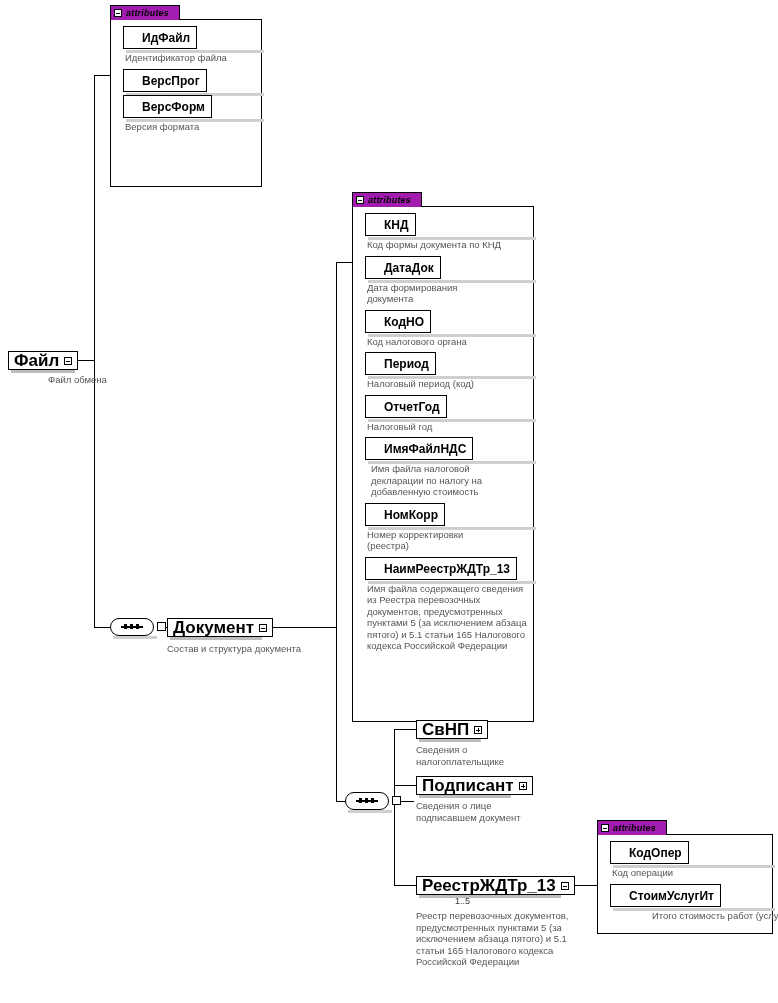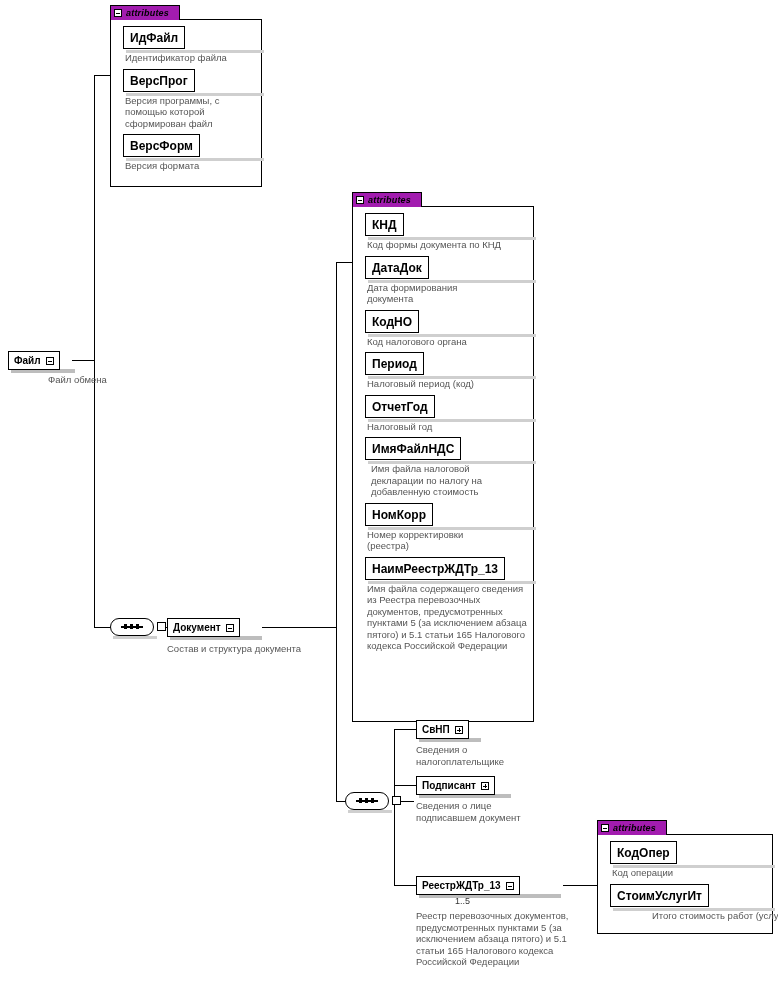--- a/index.html
+++ b/index.html
@@ -26,27 +26,27 @@
   .minusbox::before,.plusbox::before{content:"";position:absolute;left:1px;top:3px;
             width:4px;height:1px;background:#000;}
   .plusbox::after{content:"";position:absolute;left:3px;top:1px;width:1px;height:4px;background:#000;}
   .attr-body{position:absolute;left:0;top:14px;box-sizing:border-box;
              border:1px solid #000;background:#fff;z-index:2;}
   .attr-inner{position:absolute;left:0;top:0;width:100%;padding:6px 0 6px 12px;box-sizing:border-box;}
 
   
   .chip{position:absolute;box-sizing:border-box;border:1.6px solid #000;background:#fff;
         height:19px;display:flex;align-items:center;padding:0 5px;z-index:4;}
-  .chip .nm{font-weight:bold;font-size:10px;line-height:12px;color:#000;white-space:nowrap;}
+  .chip .nm{font-weight:bold;font-size:17px;line-height:12px;color:#000;white-space:nowrap;}
   .chip .box{margin-left:5px;}
   .chipshadow{position:absolute;background:#bdbdbd;z-index:1;}
 
   
   .achip{position:relative;display:inline-block;box-sizing:border-box;border:1.6px solid #000;
-         background:#fff;padding:1px 6px 2px 6px;margin:0 0 1px 0;}
+         background:#fff;padding:1px 6px 2px 18px;margin:0 0 1px 0;}
   .achip .nm{font-weight:bold;font-size:12px;line-height:13px;color:#000;white-space:nowrap;}
   .achip-wrap{position:relative;margin-bottom:2px;}
   .achip-wrap::after{content:"";position:absolute;left:3px;right:-3px;bottom:-3px;height:3px;
         background:#cfcfcf;z-index:-1;}
   .desc{font-size:9.5px;line-height:11.5px;color:#555;margin:0 0 5px 2px;
         font-family:"Liberation Sans","DejaVu Sans",sans-serif;}
 
   
   .cap{position:absolute;font-size:9.5px;line-height:11.5px;color:#555;z-index:4;}
 
@@ -113,21 +113,20 @@
           <span class="achip">
             <span class="nm">ИдФайл</span>
           </span>
         </div>
         <div class="desc" style="width:120px;">Идентификатор файла</div>
         <div class="achip-wrap">
           <span class="achip">
             <span class="nm">ВерсПрог</span>
           </span>
         </div>
-        <div class="desc" style="width:122px;">Версия программы, с помощью которой сформирован файл</div>
         <div class="achip-wrap">
           <span class="achip">
             <span class="nm">ВерсФорм</span>
           </span>
         </div>
         <div class="desc" style="width:122px;">Версия формата</div>
       </div>
     </div>
   </div>
 

